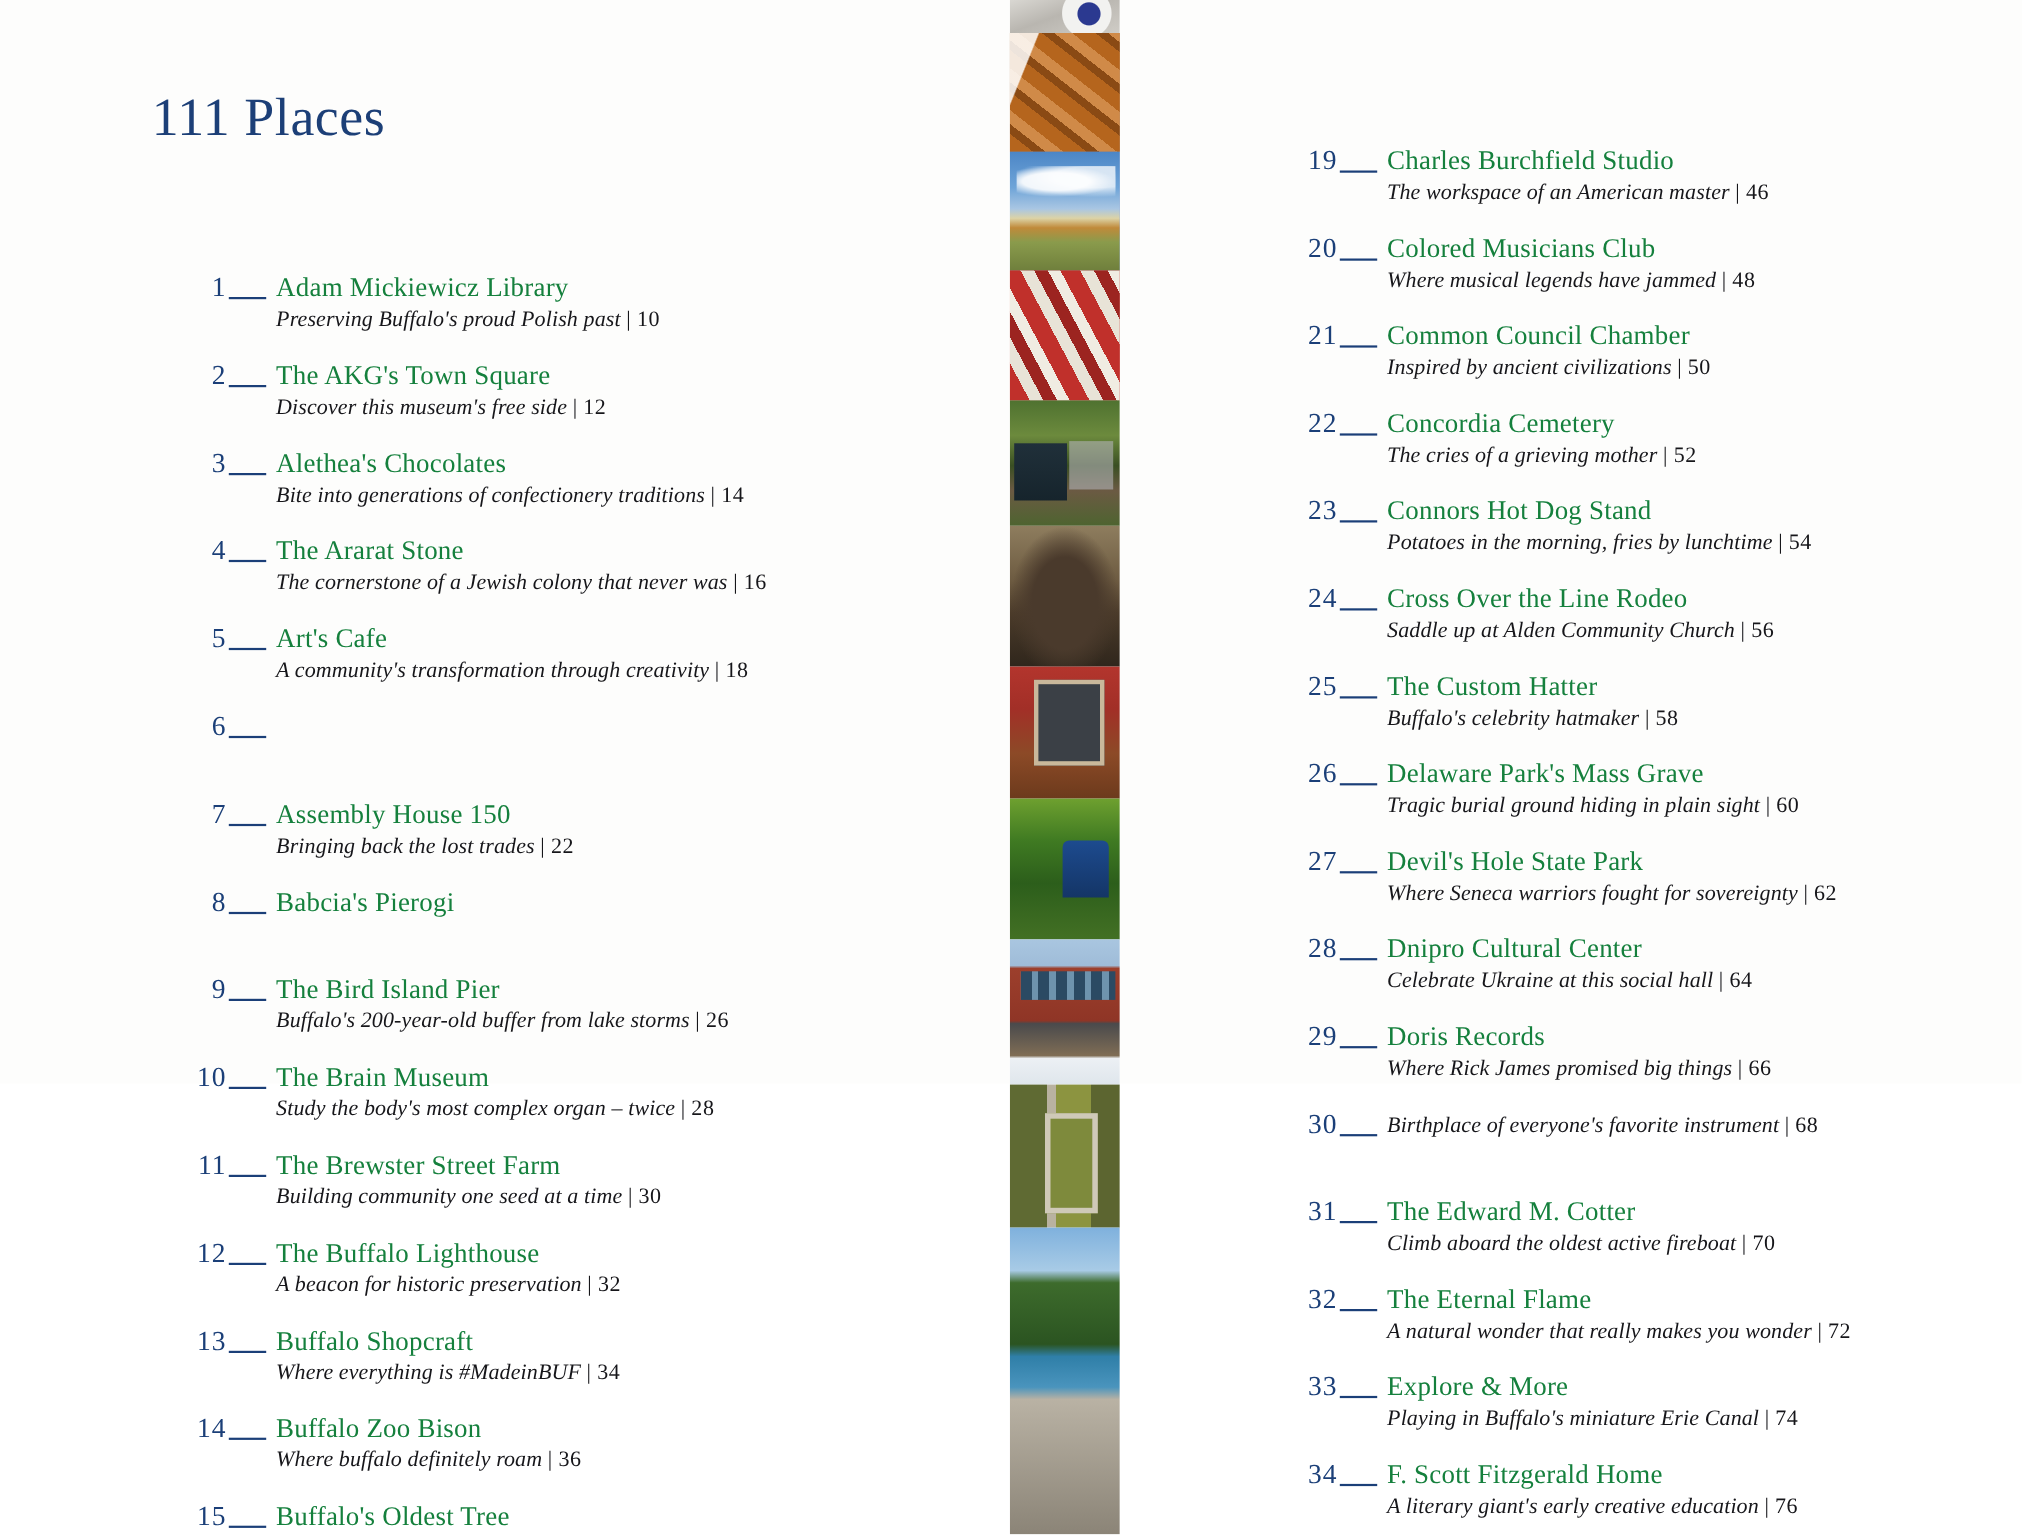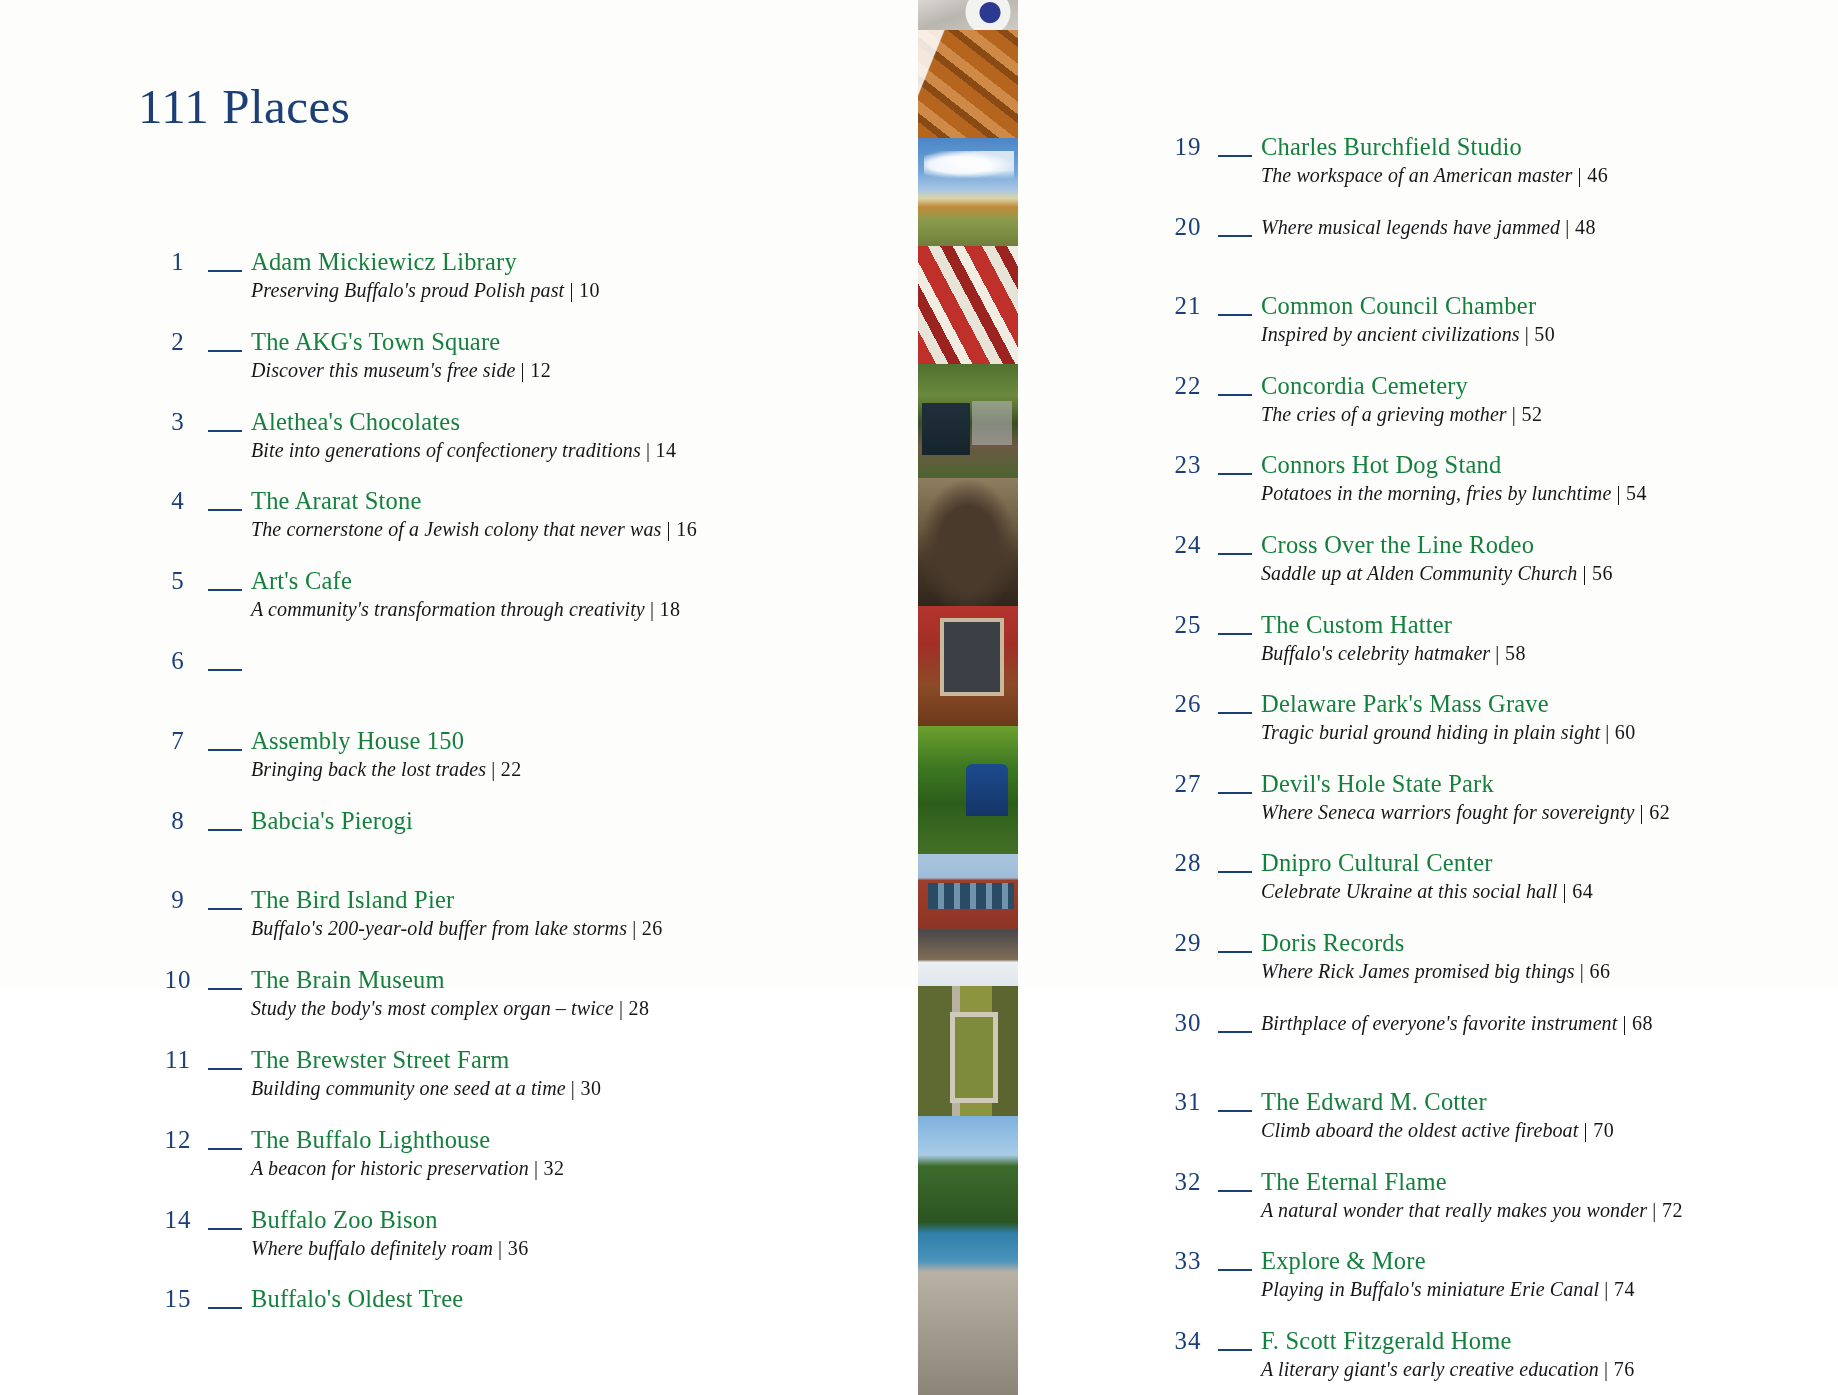--- a/index.html
+++ b/index.html
@@ -68,21 +68,21 @@
   }
   .toc-list.right .toc-entry {
     margin-bottom: 23.6px;
   }
 
   .entry-num {
     position: absolute;
     left: 0;
     top: 0;
     width: 56px;
-    text-align: center;
+    text-align: right;
     color: #1b3f78;
     font-size: 25px;
     line-height: 28px;
     letter-spacing: 1px;
   }
   .entry-rule {
     position: absolute;
     left: 58px;
     top: 22px;
     width: 34px;
@@ -332,20 +332,28 @@
             <div class="entry-title">The Brewster Street Farm</div>
             <div class="entry-sub"><span>Building community one seed at a time</span> <span class="pagenum">|</span> <span class="pagenum">30</span></div>
           </span>
         </li>
         <li class="toc-entry">
           <span class="entry-num">12</span>
           <span class="entry-rule"></span>
           <span class="entry-body">
             <div class="entry-title">The Buffalo Lighthouse</div>
             <div class="entry-sub"><span>A beacon for historic preservation</span> <span class="pagenum">|</span> <span class="pagenum">32</span></div>
+          </span>
+        </li>
+        <li class="toc-entry">
+          <span class="entry-num">13</span>
+          <span class="entry-rule"></span>
+          <span class="entry-body">
+            <div class="entry-title">Buffalo Shopcraft</div>
+            <div class="entry-sub"><span>Where everything is #MadeinBUF</span> <span class="pagenum">|</span> <span class="pagenum">34</span></div>
           </span>
         </li>
         <li class="toc-entry">
           <span class="entry-num">14</span>
           <span class="entry-rule"></span>
           <span class="entry-body">
             <div class="entry-title">Buffalo Zoo Bison</div>
             <div class="entry-sub"><span>Where buffalo definitely roam</span> <span class="pagenum">|</span> <span class="pagenum">36</span></div>
           </span>
         </li>
@@ -381,20 +389,21 @@
           <span class="entry-rule"></span>
           <span class="entry-body">
             <div class="entry-title">Charles Burchfield Studio</div>
             <div class="entry-sub"><span>The workspace of an American master</span> <span class="pagenum">|</span> <span class="pagenum">46</span></div>
           </span>
         </li>
         <li class="toc-entry">
           <span class="entry-num">20</span>
           <span class="entry-rule"></span>
           <span class="entry-body">
+            <div class="entry-title">Colored Musicians Club</div>
             <div class="entry-sub"><span>Where musical legends have jammed</span> <span class="pagenum">|</span> <span class="pagenum">48</span></div>
           </span>
         </li>
         <li class="toc-entry">
           <span class="entry-num">21</span>
           <span class="entry-rule"></span>
           <span class="entry-body">
             <div class="entry-title">Common Council Chamber</div>
             <div class="entry-sub"><span>Inspired by ancient civilizations</span> <span class="pagenum">|</span> <span class="pagenum">50</span></div>
           </span>

